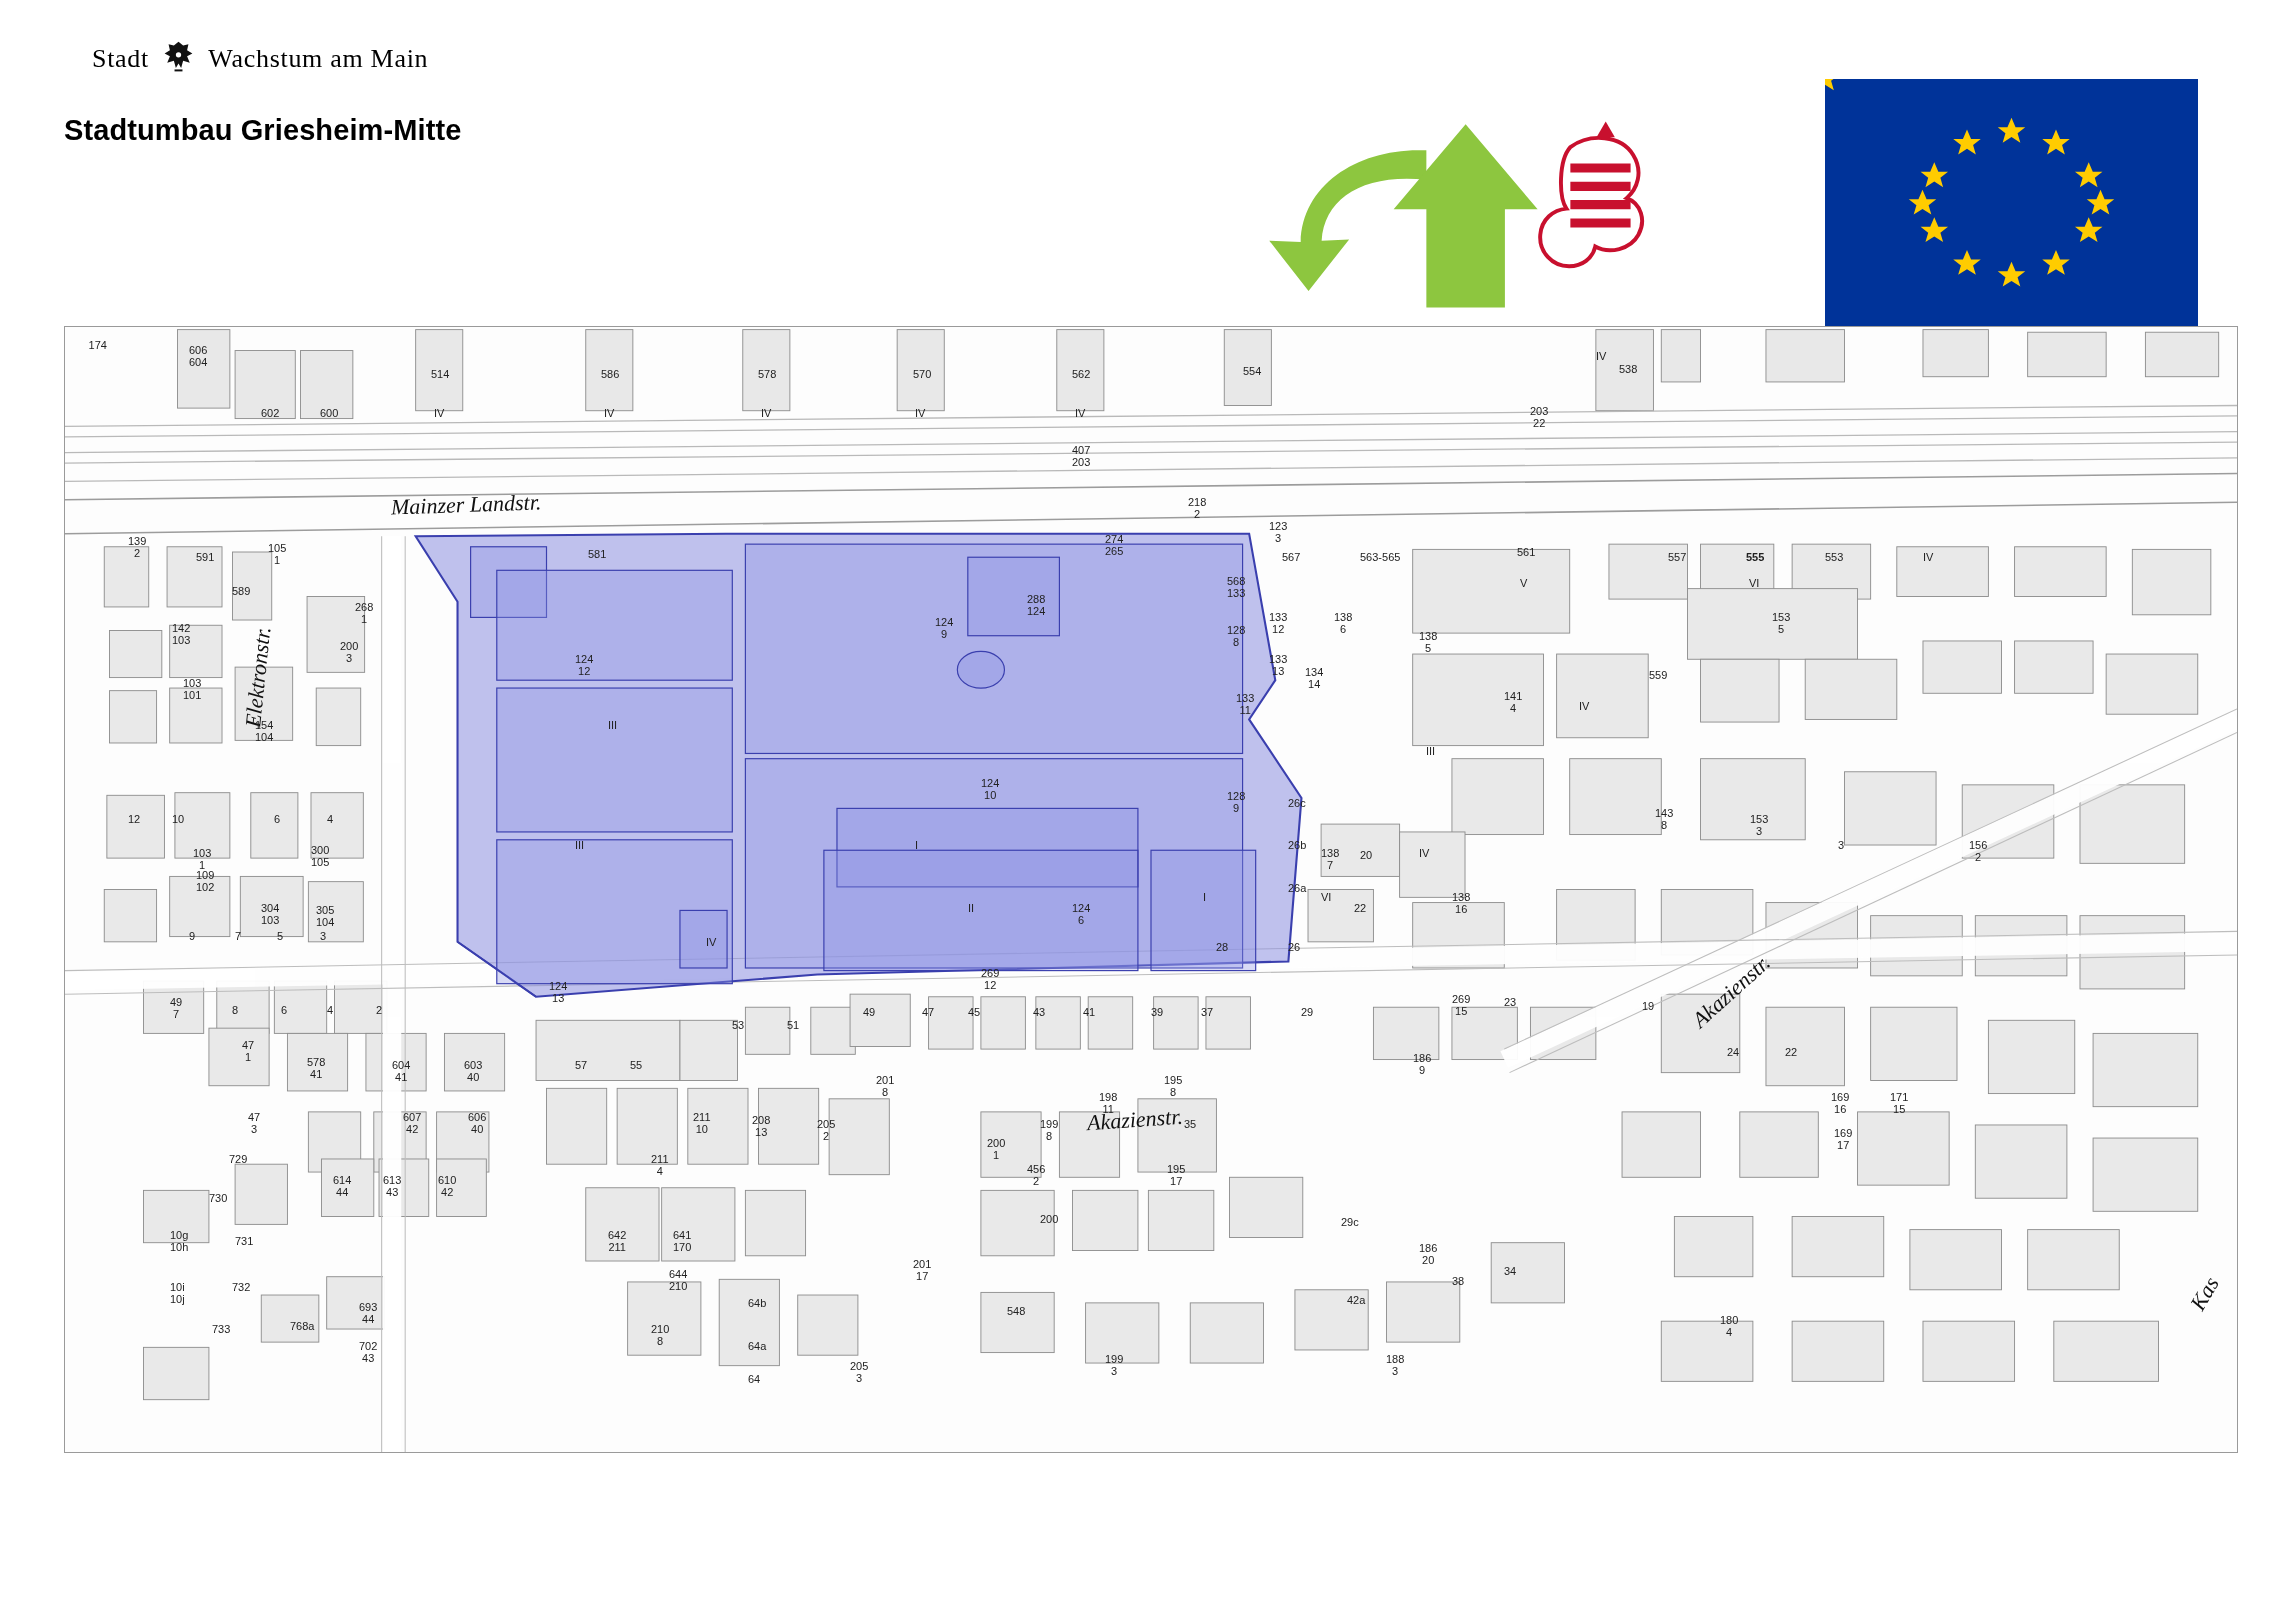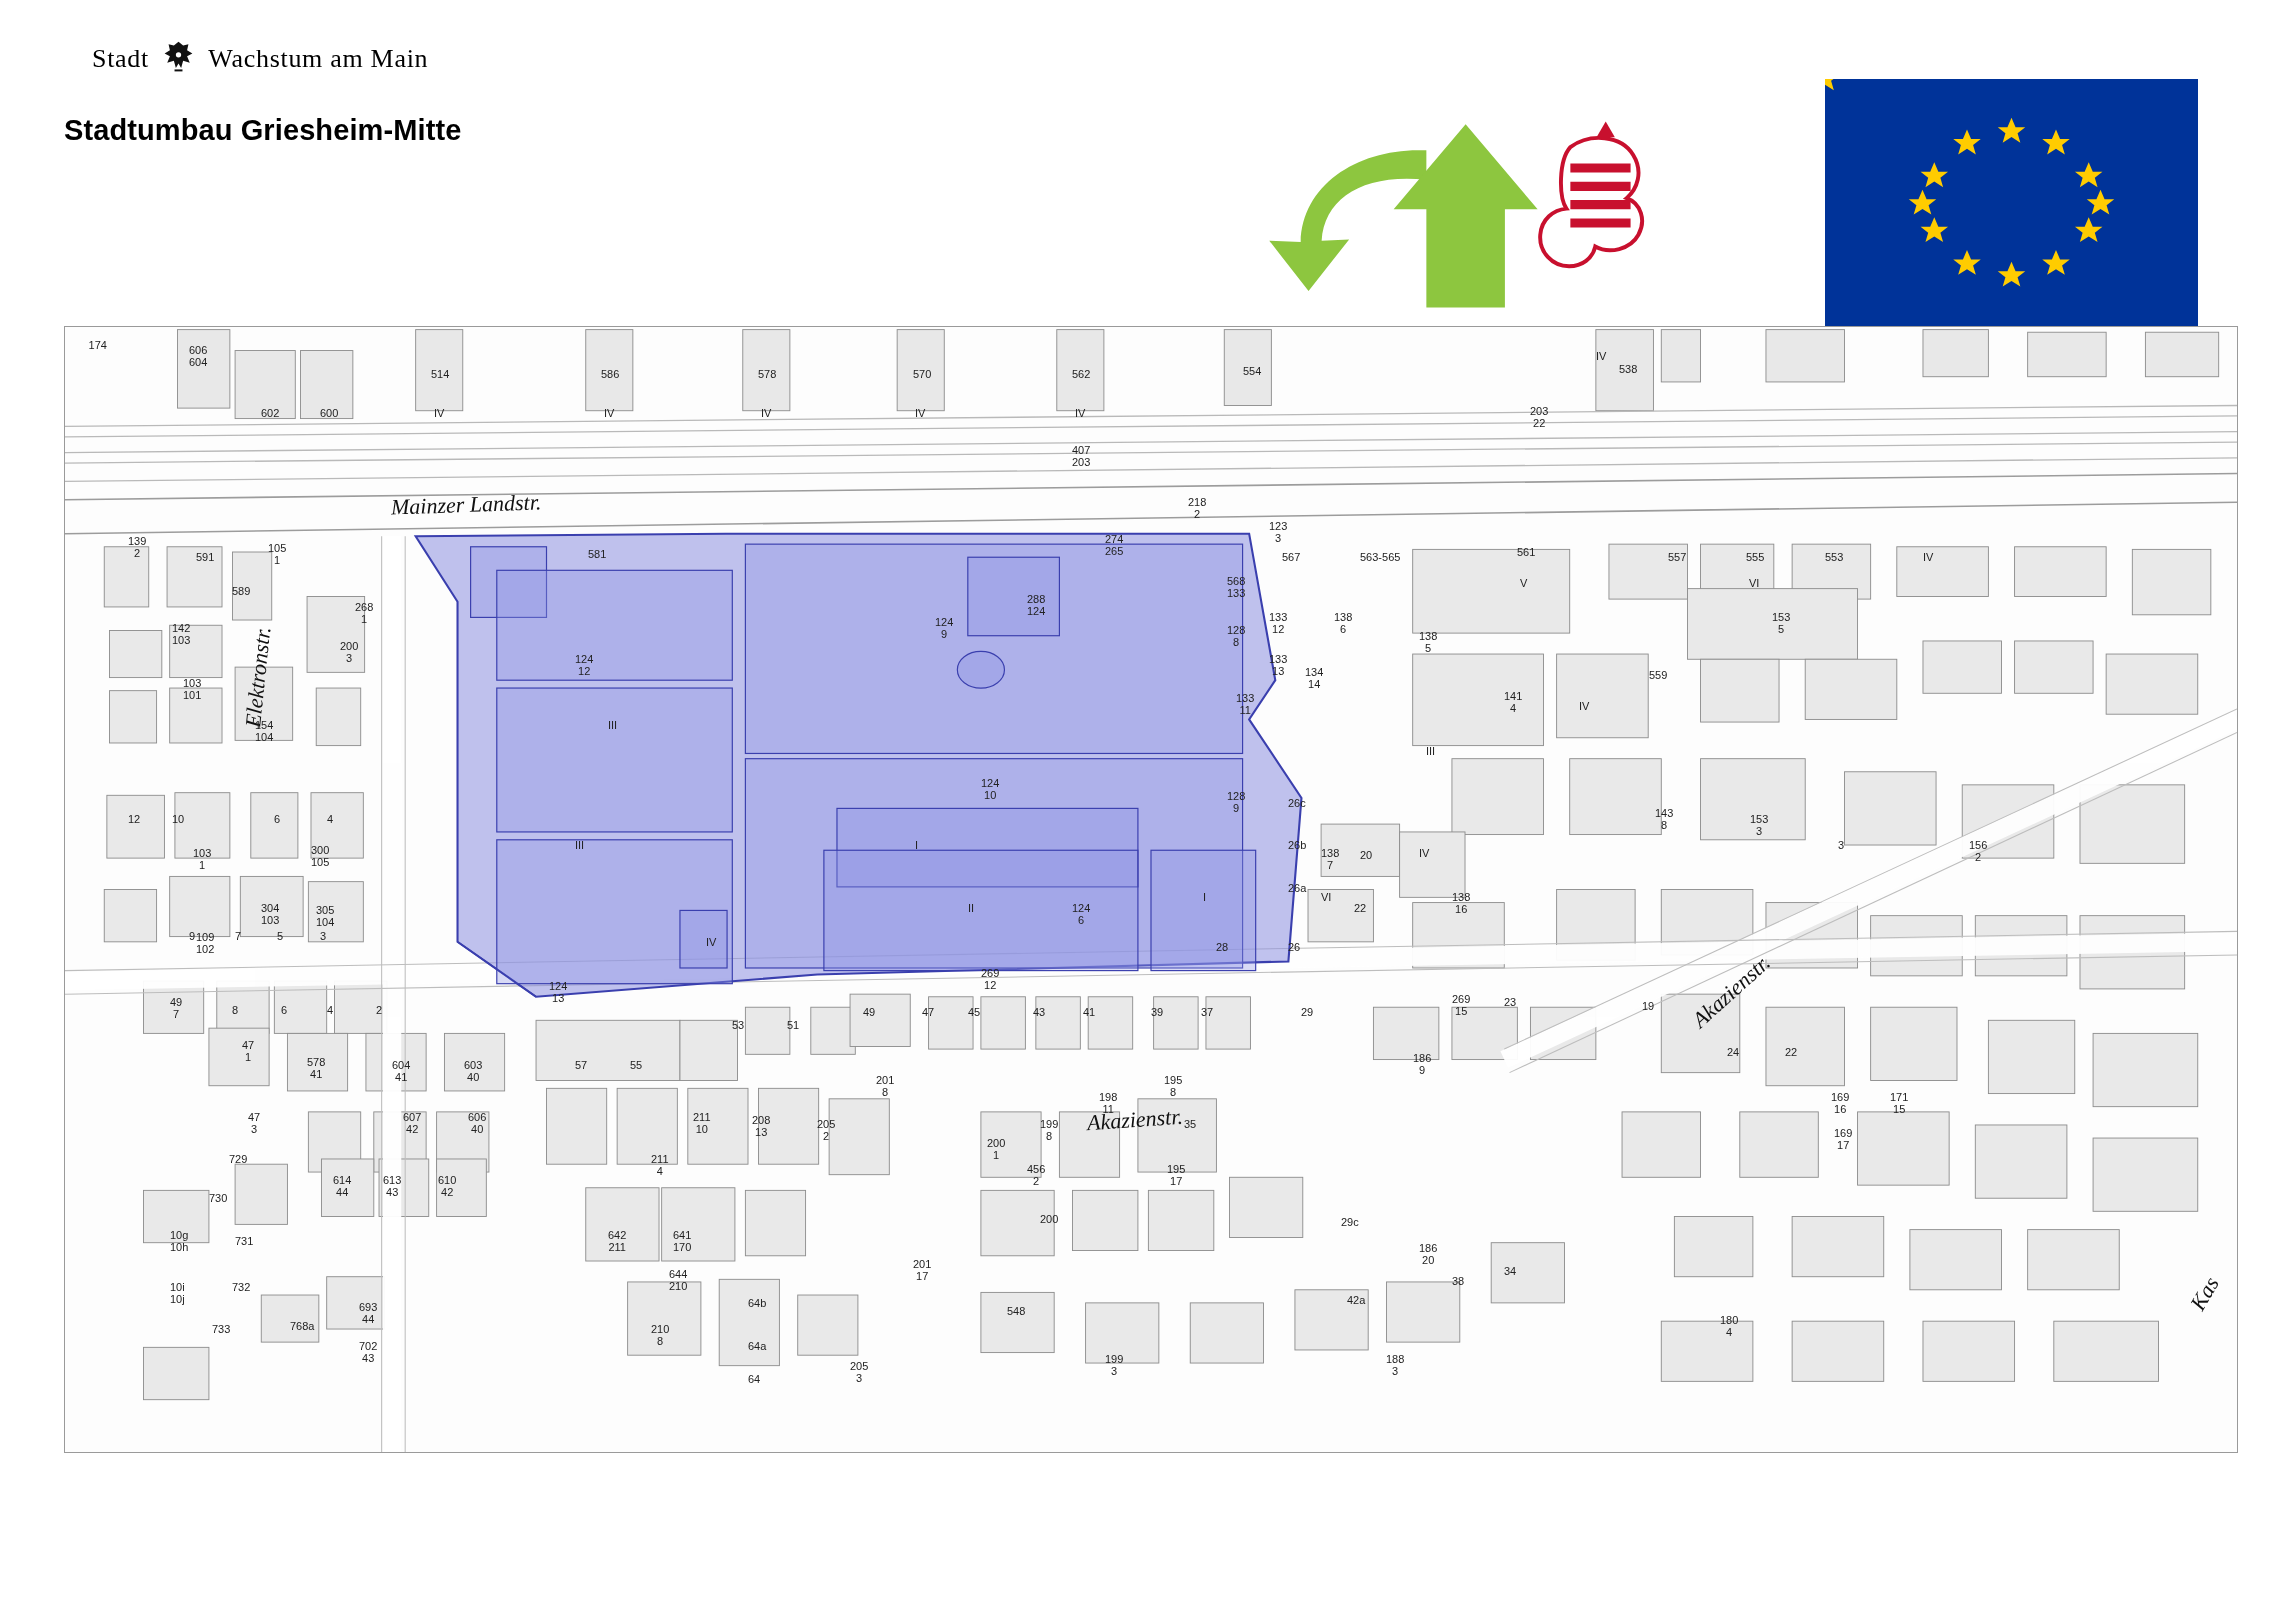--- a/index.html
+++ b/index.html
@@ -343,21 +343,21 @@
       <div class="parcel-num" style="left: 523px; top: 222px; white-space: pre-line;">581</div>
       <div class="parcel-num" style="left: 1040px; top: 207px; white-space: pre-line;">274
 265</div>
       <div class="parcel-num" style="left: 1204px; top: 194px; white-space: pre-line;">123
 3</div>
       <div class="parcel-num" style="left: 1217px; top: 225px; white-space: pre-line;">567</div>
       <div class="parcel-num" style="left: 1295px; top: 225px; white-space: pre-line;">563-565</div>
       <div class="parcel-num" style="left: 1452px; top: 220px; white-space: pre-line;">561</div>
       <div class="parcel-num" style="left: 1455px; top: 251px; white-space: pre-line;">V</div>
       <div class="parcel-num" style="left: 1603px; top: 225px; white-space: pre-line;">557</div>
-      <div class="parcel-num" style="left: 1681px; top: 225px; white-space: pre-line;">555</div>
+      <div class="parcel-num" style="left: 1681px; top: 225px; white-space: pre-line; font-weight: bold;">555</div>
       <div class="parcel-num" style="left: 1684px; top: 251px; white-space: pre-line;">VI</div>
       <div class="parcel-num" style="left: 1760px; top: 225px; white-space: pre-line;">553</div>
       <div class="parcel-num" style="left: 1858px; top: 225px; white-space: pre-line;">IV</div>
       <div class="parcel-num" style="left: 962px; top: 267px; white-space: pre-line;">288
 124</div>
       <div class="parcel-num" style="left: 1162px; top: 249px; white-space: pre-line;">568
 133</div>
       <div class="parcel-num" style="left: 870px; top: 290px; white-space: pre-line;">124
 9</div>
       <div class="parcel-num" style="left: 1162px; top: 298px; white-space: pre-line;">128
@@ -419,21 +419,21 @@
       <div class="parcel-num" style="left: 850px; top: 513px; white-space: pre-line;">I</div>
       <div class="parcel-num" style="left: 1295px; top: 523px; white-space: pre-line;">20</div>
       <div class="parcel-num" style="left: 1354px; top: 521px; white-space: pre-line;">IV</div>
       <div class="parcel-num" style="left: 1256px; top: 521px; white-space: pre-line;">138
 7</div>
       <div class="parcel-num" style="left: 1223px; top: 556px; white-space: pre-line;">26a</div>
       <div class="parcel-num" style="left: 1256px; top: 565px; white-space: pre-line;">VI</div>
       <div class="parcel-num" style="left: 1289px; top: 576px; white-space: pre-line;">22</div>
       <div class="parcel-num" style="left: 1387px; top: 565px; white-space: pre-line;">138
 16</div>
-      <div class="parcel-num" style="left: 131px; top: 605px; white-space: pre-line;">109
+      <div class="parcel-num" style="left: 131px; top: 543px; white-space: pre-line;">109
 102</div>
       <div class="parcel-num" style="left: 196px; top: 576px; white-space: pre-line;">304
 103</div>
       <div class="parcel-num" style="left: 251px; top: 578px; white-space: pre-line;">305
 104</div>
       <div class="parcel-num" style="left: 903px; top: 576px; white-space: pre-line;">II</div>
       <div class="parcel-num" style="left: 1007px; top: 576px; white-space: pre-line;">124
 6</div>
       <div class="parcel-num" style="left: 1138px; top: 565px; white-space: pre-line;">I</div>
       <div class="parcel-num" style="left: 1151px; top: 615px; white-space: pre-line;">28</div>

